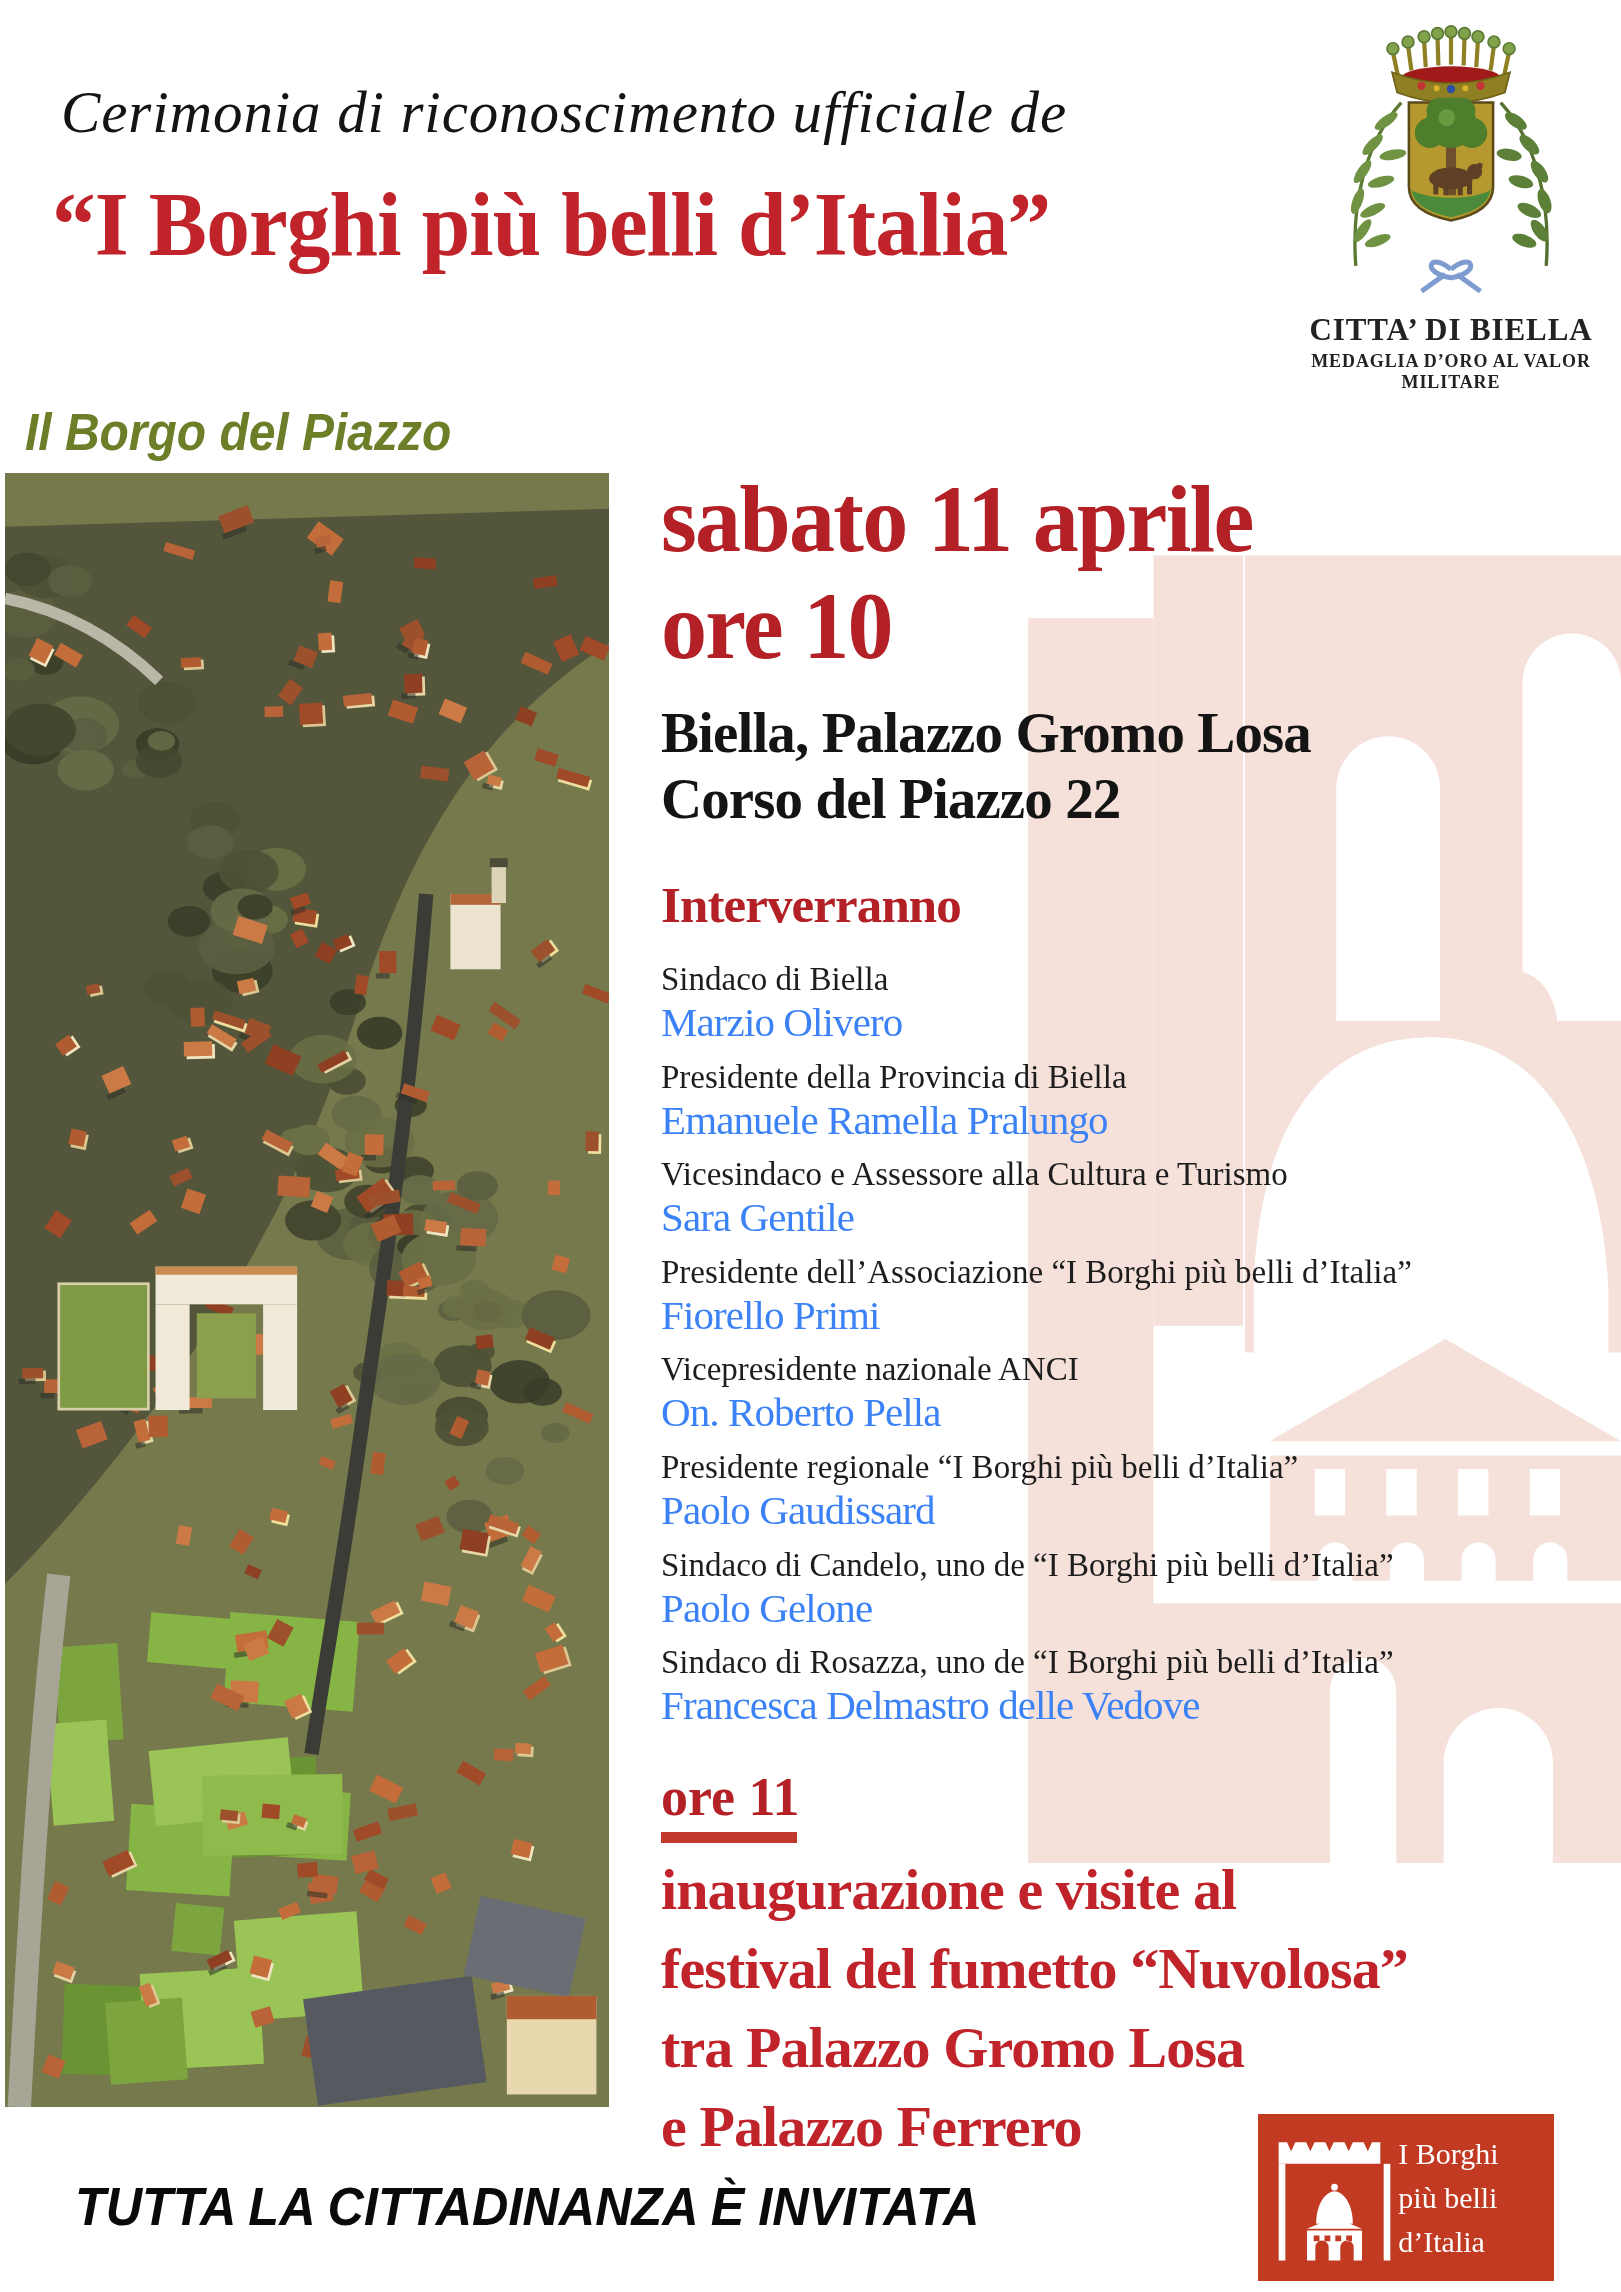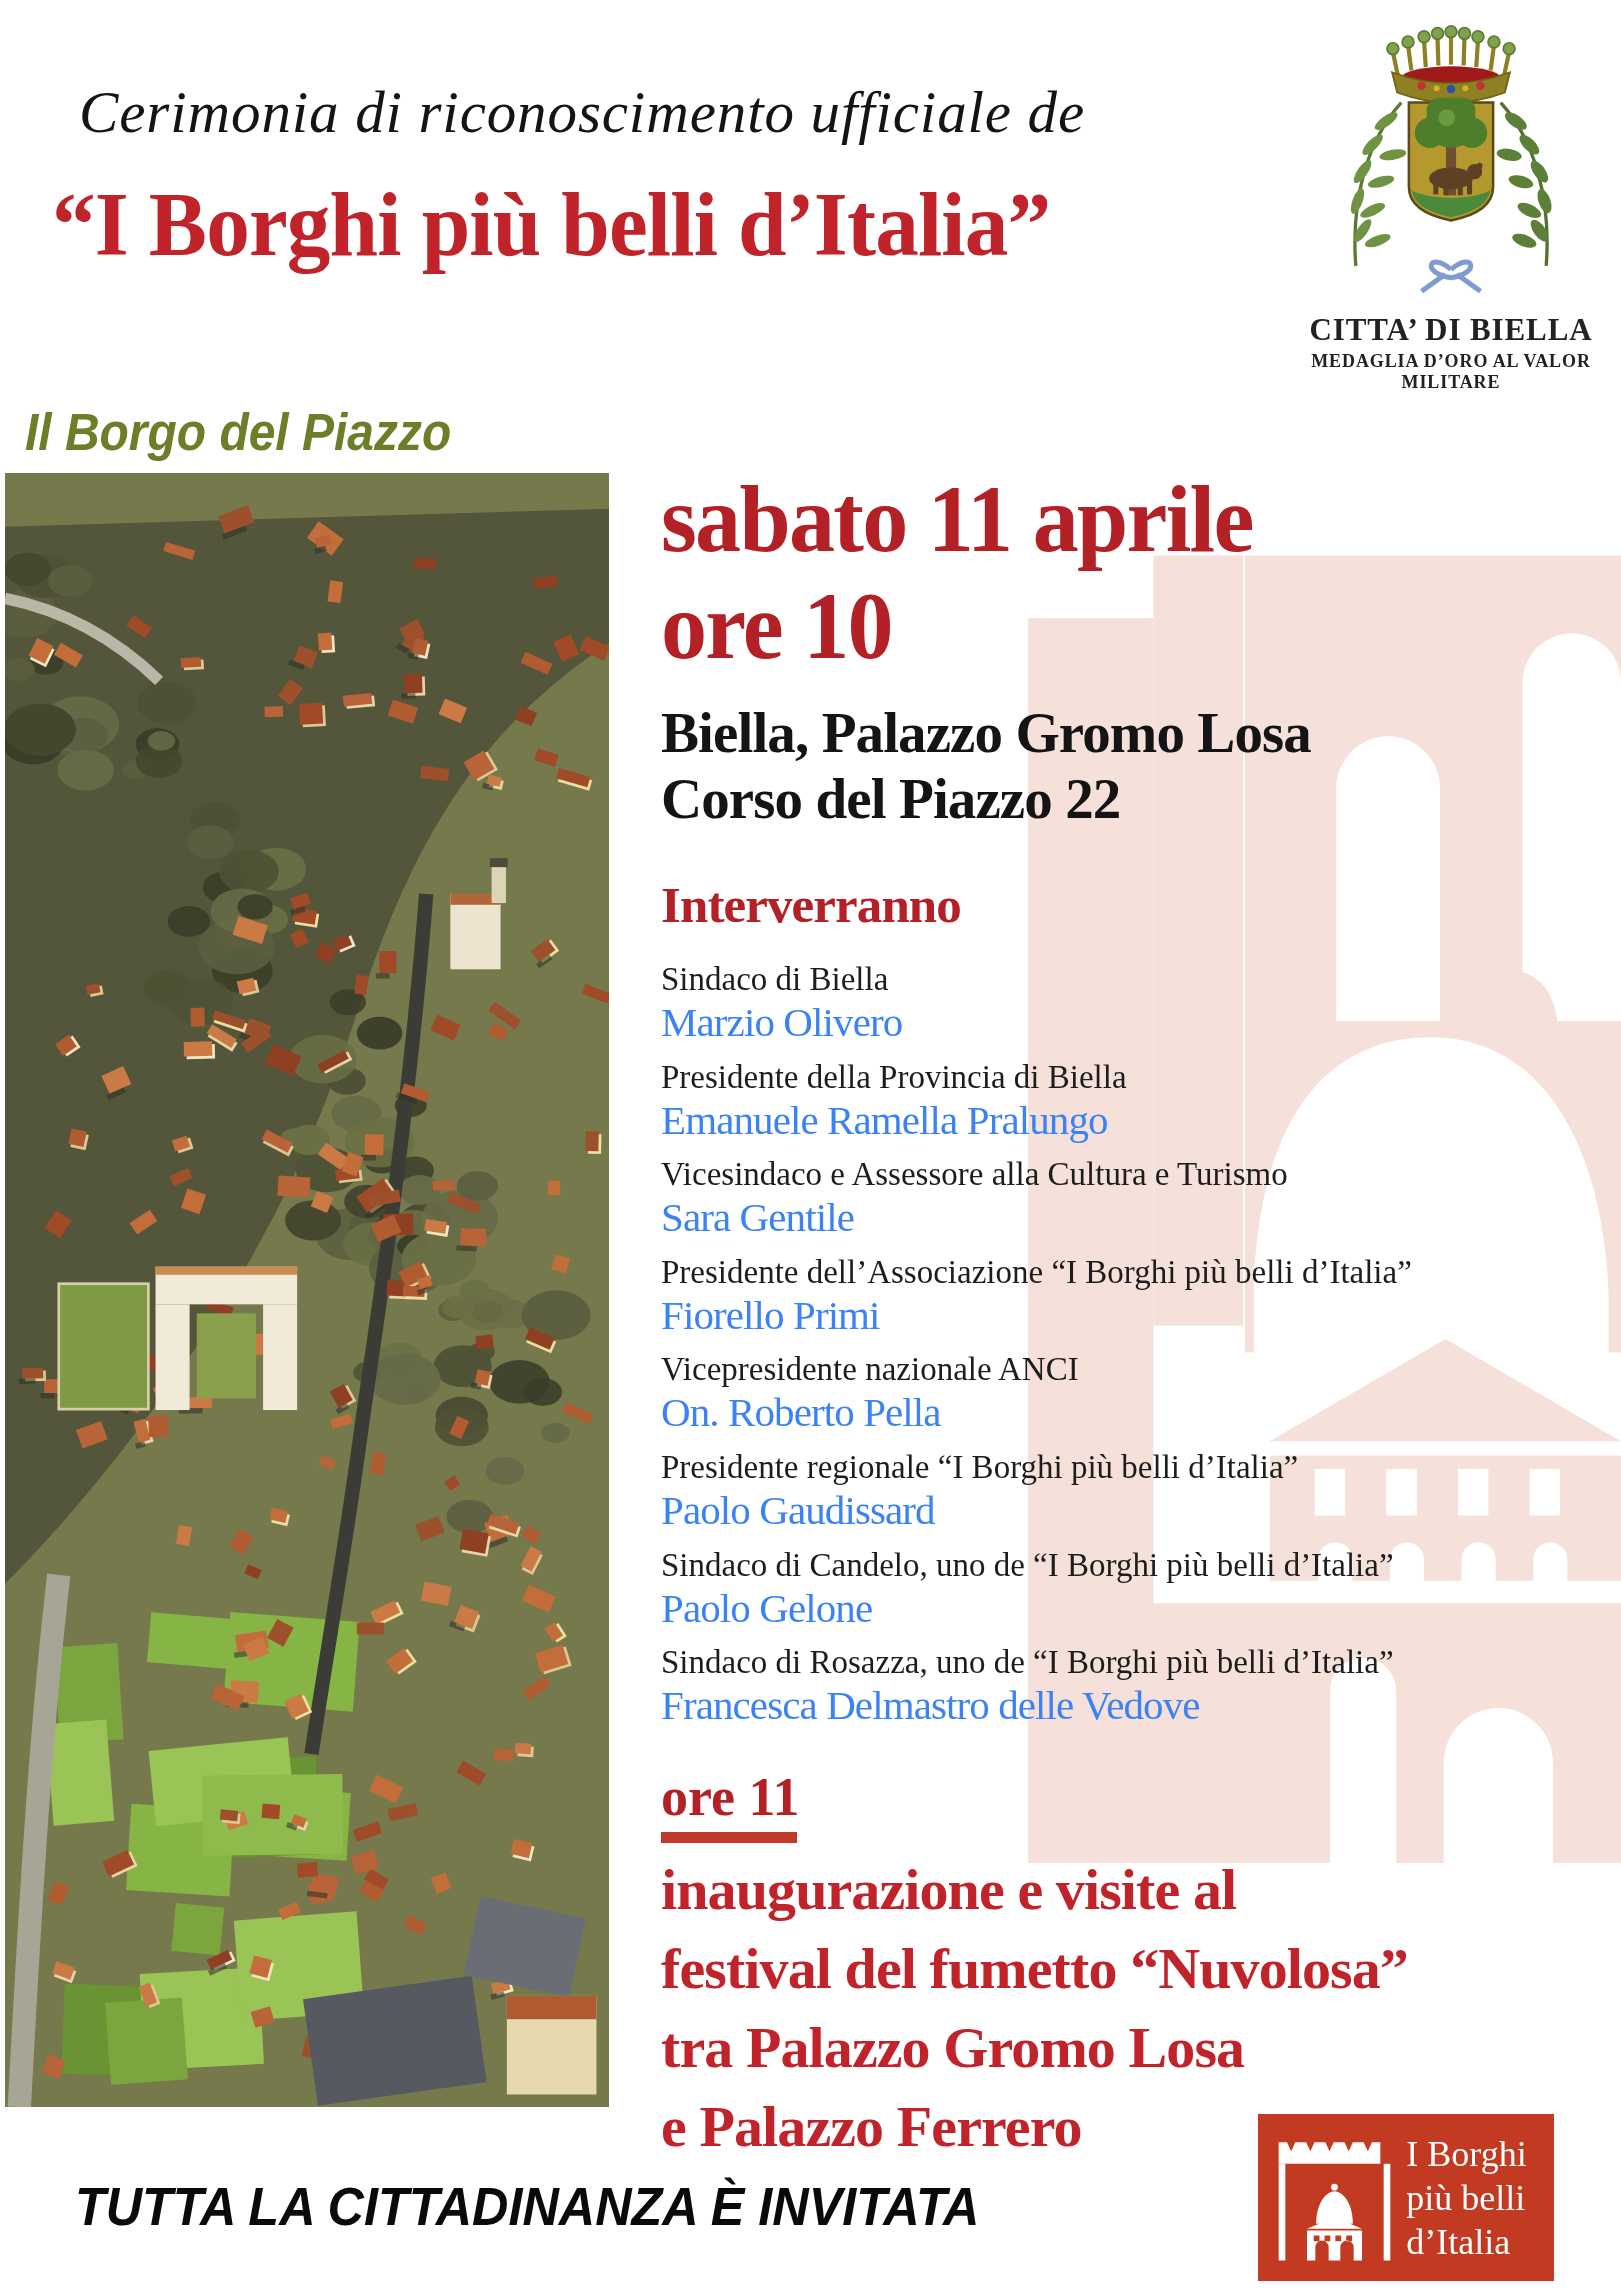--- a/index.html
+++ b/index.html
@@ -8,21 +8,20 @@
     overflow:hidden;font-family:"Liberation Serif", serif;
   }
   .abs{position:absolute;}
   .watermark{position:absolute;left:0;top:0;width:1621px;height:2293px;z-index:0;pointer-events:none;}
   .z{z-index:3;}
   
   .title1{
     left:61px;top:77px;width:1236px;
     font-style:italic;font-size:59px;line-height:70px;color:#141414;
     letter-spacing:0.9px;
-    margin-left:18px;
   }
   .title2{
     left:52px;top:172px;width:1272px;
     font-weight:bold;font-size:90px;line-height:106px;color:#c0232a;
     transform:scaleX(0.97);transform-origin:left top;letter-spacing:-0.9px;
   }
   .crest-box{left:1290px;top:19.7px;width:322px;height:278px;}
   .crest-cap1{
     left:1272px;top:312px;width:358px;text-align:center;
     font-weight:bold;font-size:31px;color:#222;letter-spacing:0.9px;
@@ -73,21 +72,21 @@
     left:75px;top:2176px;width:1209px;
     font-family:"Liberation Sans", sans-serif;font-style:italic;font-weight:bold;
     font-size:53px;color:#0a0a0a;transform:scaleX(0.95);transform-origin:left top;
   }
   .borghi-logo{
     left:1258px;top:2114px;width:296px;height:167px;background:#c13a21;z-index:3;
     display:flex;align-items:center;
   }
   .borghi-logo .icon{width:125px;height:134px;margin-left:14.3px;flex:0 0 auto;}
   .borghi-logo .logo-text{
-    color:#ffffff;font-size:36px;line-height:44px;margin-left:9px;
+    color:#ffffff;font-size:30px;line-height:44px;margin-left:1px;
     font-family:"Liberation Serif", serif;
   }
 </style>
 </head>
 <body>
 
 <div class="poster">
 
   <svg class="watermark" viewBox="0 0 1810 2560" xmlns="http://www.w3.org/2000/svg">
     <g fill="#f5e1da" fill-rule="evenodd">

